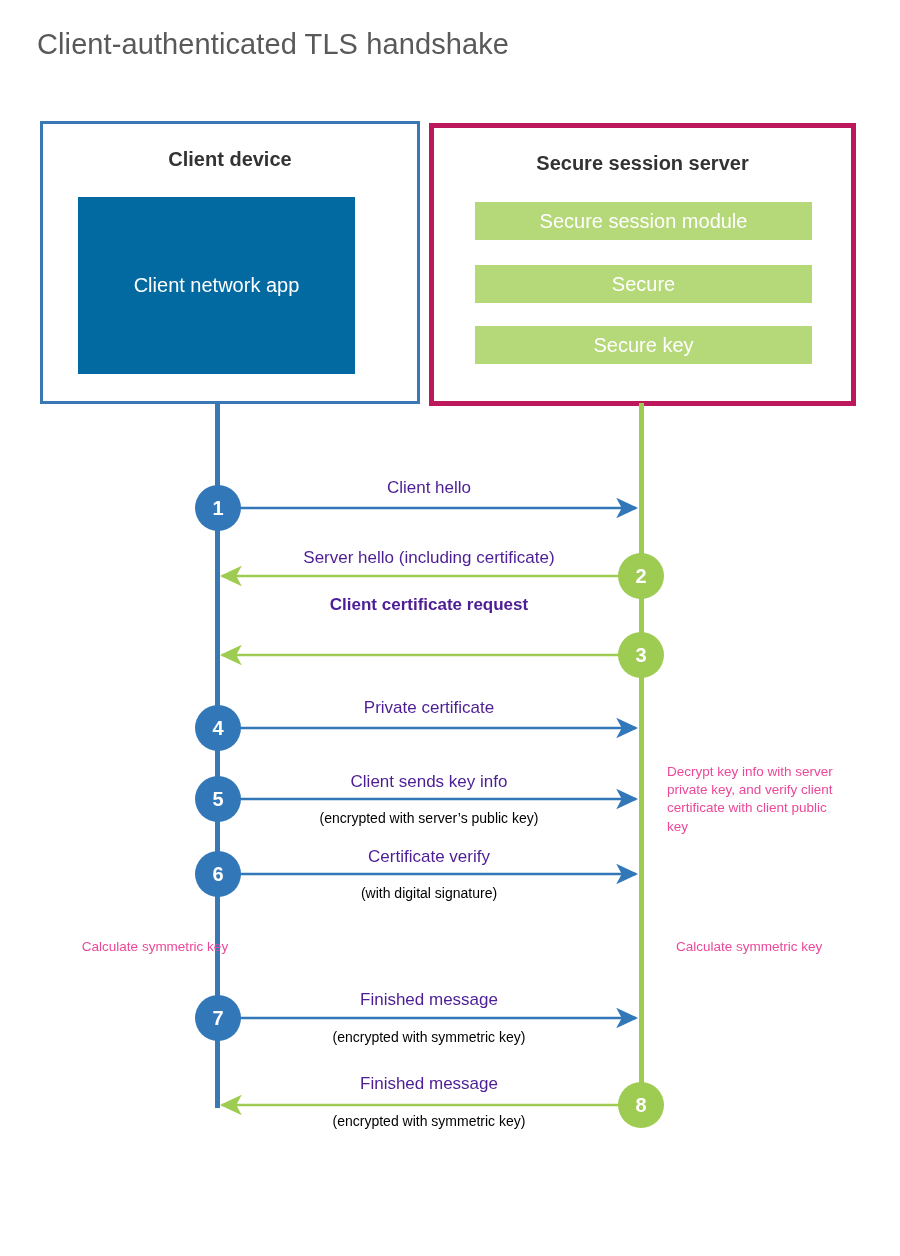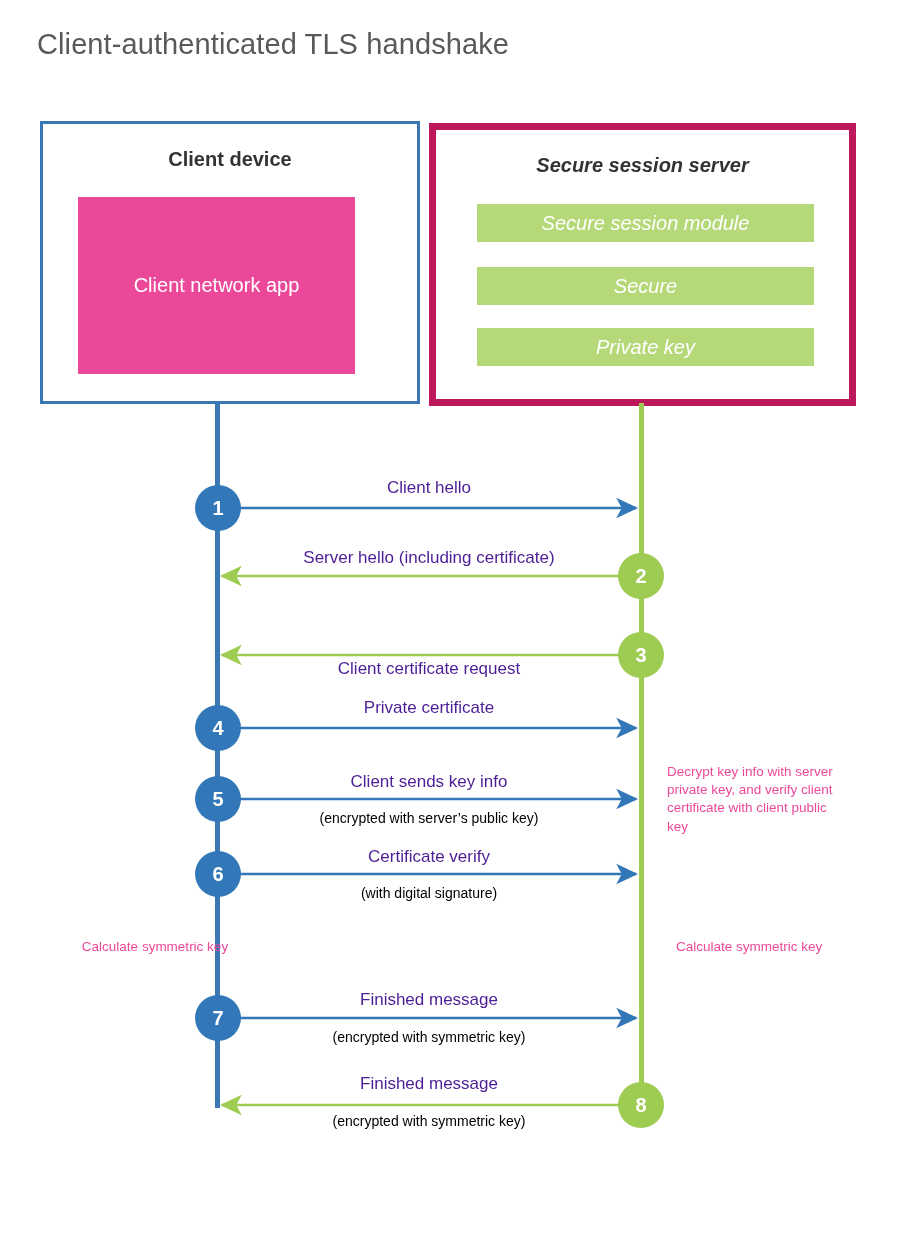--- a/index.html
+++ b/index.html
@@ -42,40 +42,39 @@
     top: 121px;
     width: 380px;
     height: 283px;
     border: 3px solid #3a78b5;
   }
   #server-box {
     left: 429px;
     top: 123px;
     width: 427px;
     height: 283px;
-    border: 7px solid #be185d;
-    font-style: italic;
+    border: 5px solid #be185d;
   }
   .party-title {
     position: absolute;
     left: 0;
     right: 0;
     top: 24px;
     text-align: center;
     font-size: 20px;
     font-weight: bold;
     color: #333333;
   }
   #client-app {
     position: absolute;
     left: 35px;
     top: 73px;
     width: 277px;
     height: 177px;
-    background: #ec4899;
+    background: #0369a1;
     display: flex;
     align-items: center;
     justify-content: center;
     text-align: right;
     color: #ffffff;
     font-size: 20px;
     line-height: 1.35;
     padding: 0 4px;
     box-sizing: border-box;
   }
@@ -172,21 +171,21 @@
 
   <div class="party-box" id="client-box">
     <div class="party-title">Client device</div>
     <div id="client-app">Client network app</div>
   </div>
 
   <div class="party-box" id="server-box">
     <div class="party-title">Secure session server</div>
     <div class="server-item" id="server-item-0">Secure session module</div>
     <div class="server-item" id="server-item-1">Secure</div>
-    <div class="server-item" id="server-item-2">Private key</div>
+    <div class="server-item" id="server-item-2">Secure key</div>
   </div>
 
   <div class="lifeline" id="client-lifeline"></div>
   <div class="lifeline" id="server-lifeline"></div>
 
   <svg id="arrows" viewBox="0 0 900 1256">
     <defs>
       <marker id="ah-blue" markerWidth="9" markerHeight="9" refX="7.6" refY="4.5" orient="auto" markerUnits="strokeWidth">
         <path d="M0,0.6 L8.4,4.5 L0,8.4 L2.1,4.5 Z" fill="#3278b9"></path>
       </marker>
@@ -218,21 +217,21 @@
   <div class="step-badge client" style="left:195px; top:705px;">4</div>
   <div class="step-badge client" style="left:195px; top:776px;">5</div>
   <div class="step-badge client" style="left:195px; top:851px;">6</div>
   <div class="step-badge client" style="left:195px; top:995px;">7</div>
   <div class="step-badge server" style="left:618px; top:1082px;">8</div>
 
   <div class="msg-label" style="left:229px; top:478px; width:400px;">Client hello</div>
 
   <div class="msg-label" style="left:229px; top:548px; width:400px;">Server hello (including certificate)</div>
 
-  <div class="msg-label" style="left:229px; top:659px; width:400px;">Client certificate request</div>
+  <div class="msg-label" style="left:229px; top:595px; width:400px;font-weight:bold;">Client certificate request</div>
 
   <div class="msg-label" style="left:229px; top:698px; width:400px;">Private certificate</div>
 
   <div class="msg-label" style="left:229px; top:772px; width:400px;">Client sends key info</div>
   <div class="msg-sublabel" style="left:229px; top:810px; width:400px;">(encrypted with server’s public key)</div>
 
   <div class="msg-label" style="left:229px; top:847px; width:400px;">Certificate verify</div>
   <div class="msg-sublabel" style="left:229px; top:885px; width:400px;">(with digital signature)</div>
 
   <div class="msg-label" style="left:229px; top:990px; width:400px;">Finished message</div>

